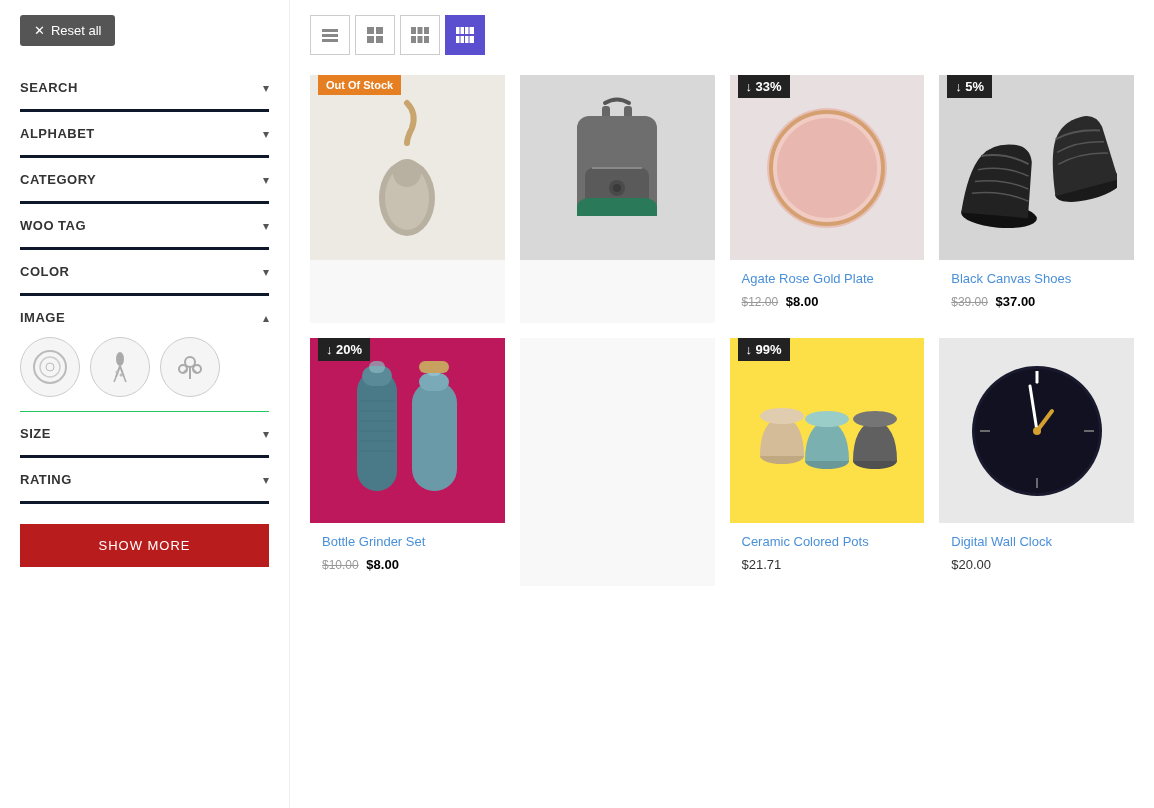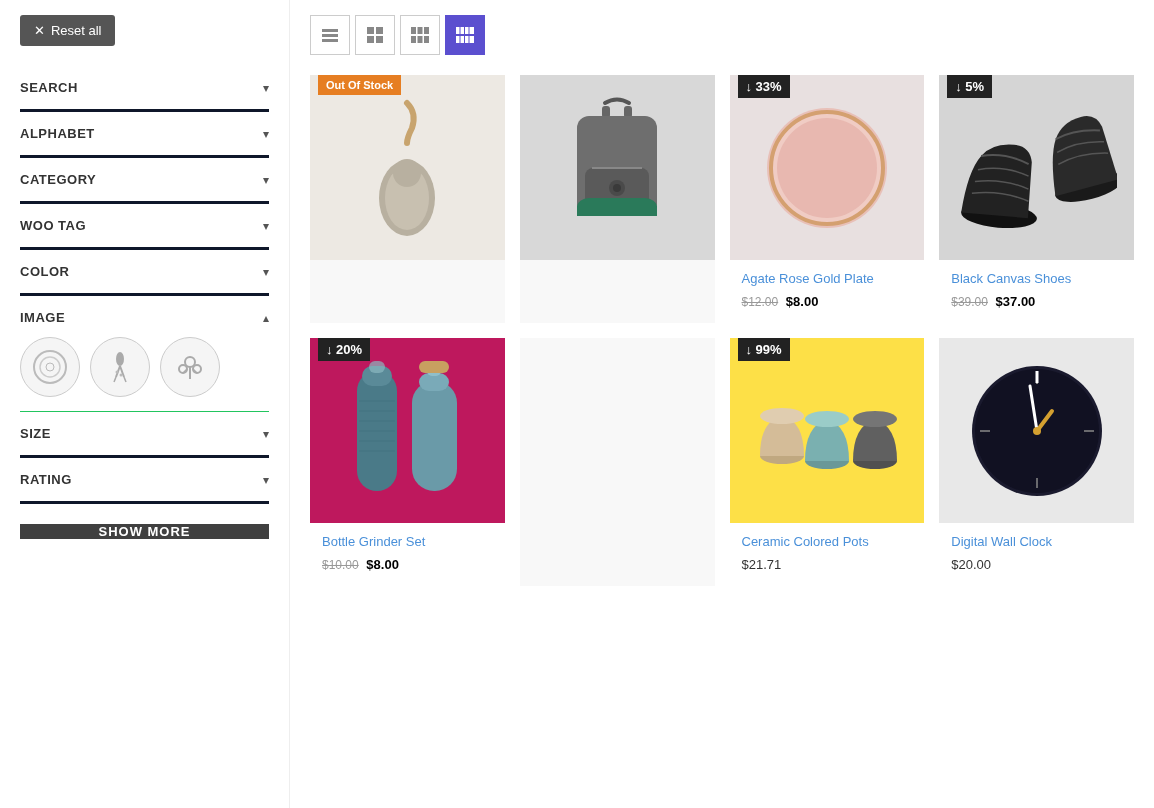--- a/index.html
+++ b/index.html
@@ -12,21 +12,21 @@
     .reset-btn .x-icon { font-style: normal; }
     .filter-section { border-bottom: 3px solid #0f172a; padding: 14px 0; cursor: pointer; }
     .filter-section-header { display: flex; justify-content: space-between; align-items: center; }
     .filter-label { font-size: 13px; font-weight: 600; letter-spacing: 0.5px; color: #333; }
     .chevron { font-size: 12px; color: #555; }
     .image-section { padding-top: 14px; }
     .image-section .filter-section-header { border-bottom: none; }
     .image-thumbnails { display: flex; gap: 10px; margin-top: 12px; }
     .img-thumb { width: 60px; height: 60px; border-radius: 50%; border: 1px solid #ccc; display: flex; align-items: center; justify-content: center; overflow: hidden; background: #f5f5f5; cursor: pointer; }
     .img-thumb svg { width: 40px; height: 40px; }
-    .show-more-btn { background: #404040; color: #fff; width: 100%; font-size: 13px; font-weight: 700; letter-spacing: 1px; cursor: pointer; border: none; margin-top: 20px; }
+    .show-more-btn { background: #b91c1c; color: #fff; width: 100%; padding: 14px; font-size: 13px; font-weight: 400; letter-spacing: 1px; cursor: pointer; border: none; margin-top: 20px; }
 
     
     .main { flex: 1; padding: 15px 20px; }
     .toolbar { display: flex; gap: 5px; margin-bottom: 20px; }
     .view-btn { width: 40px; height: 40px; border: 1px solid #ccc; background: #fff; cursor: pointer; display: flex; align-items: center; justify-content: center; }
     .view-btn.active { background: #5b4fcf; border-color: #5b4fcf; color: #fff; }
     .view-btn svg { width: 20px; height: 20px; }
 
     
     .products-grid { display: grid; grid-template-columns: repeat(4, 1fr); gap: 15px; }

